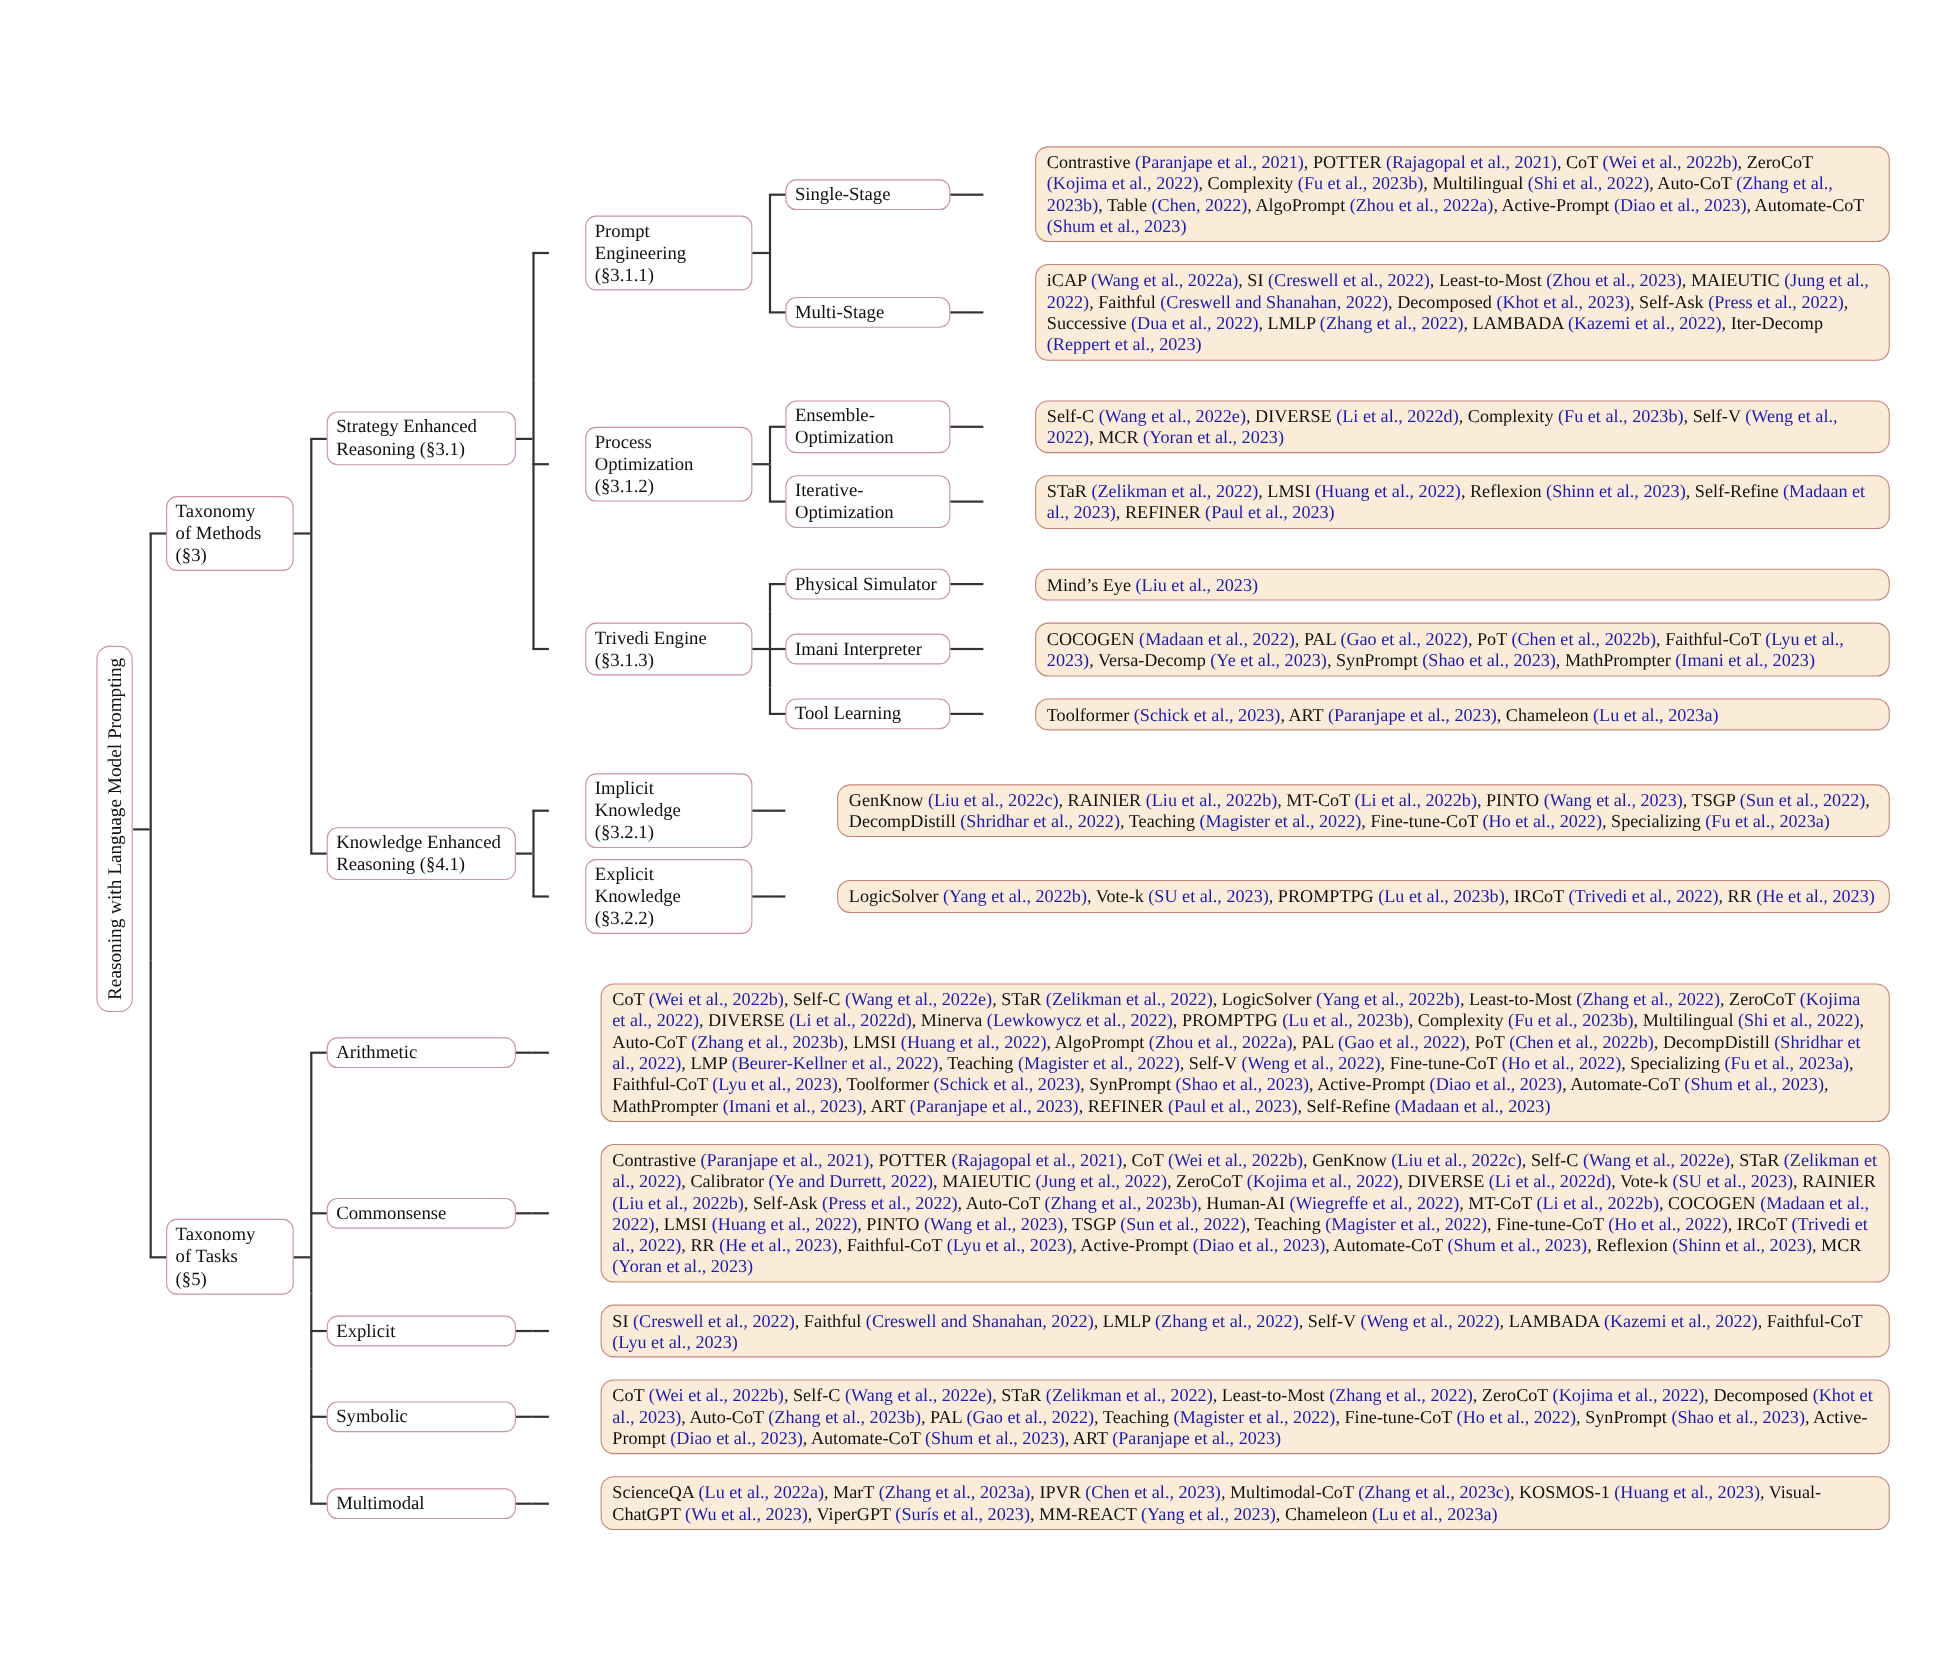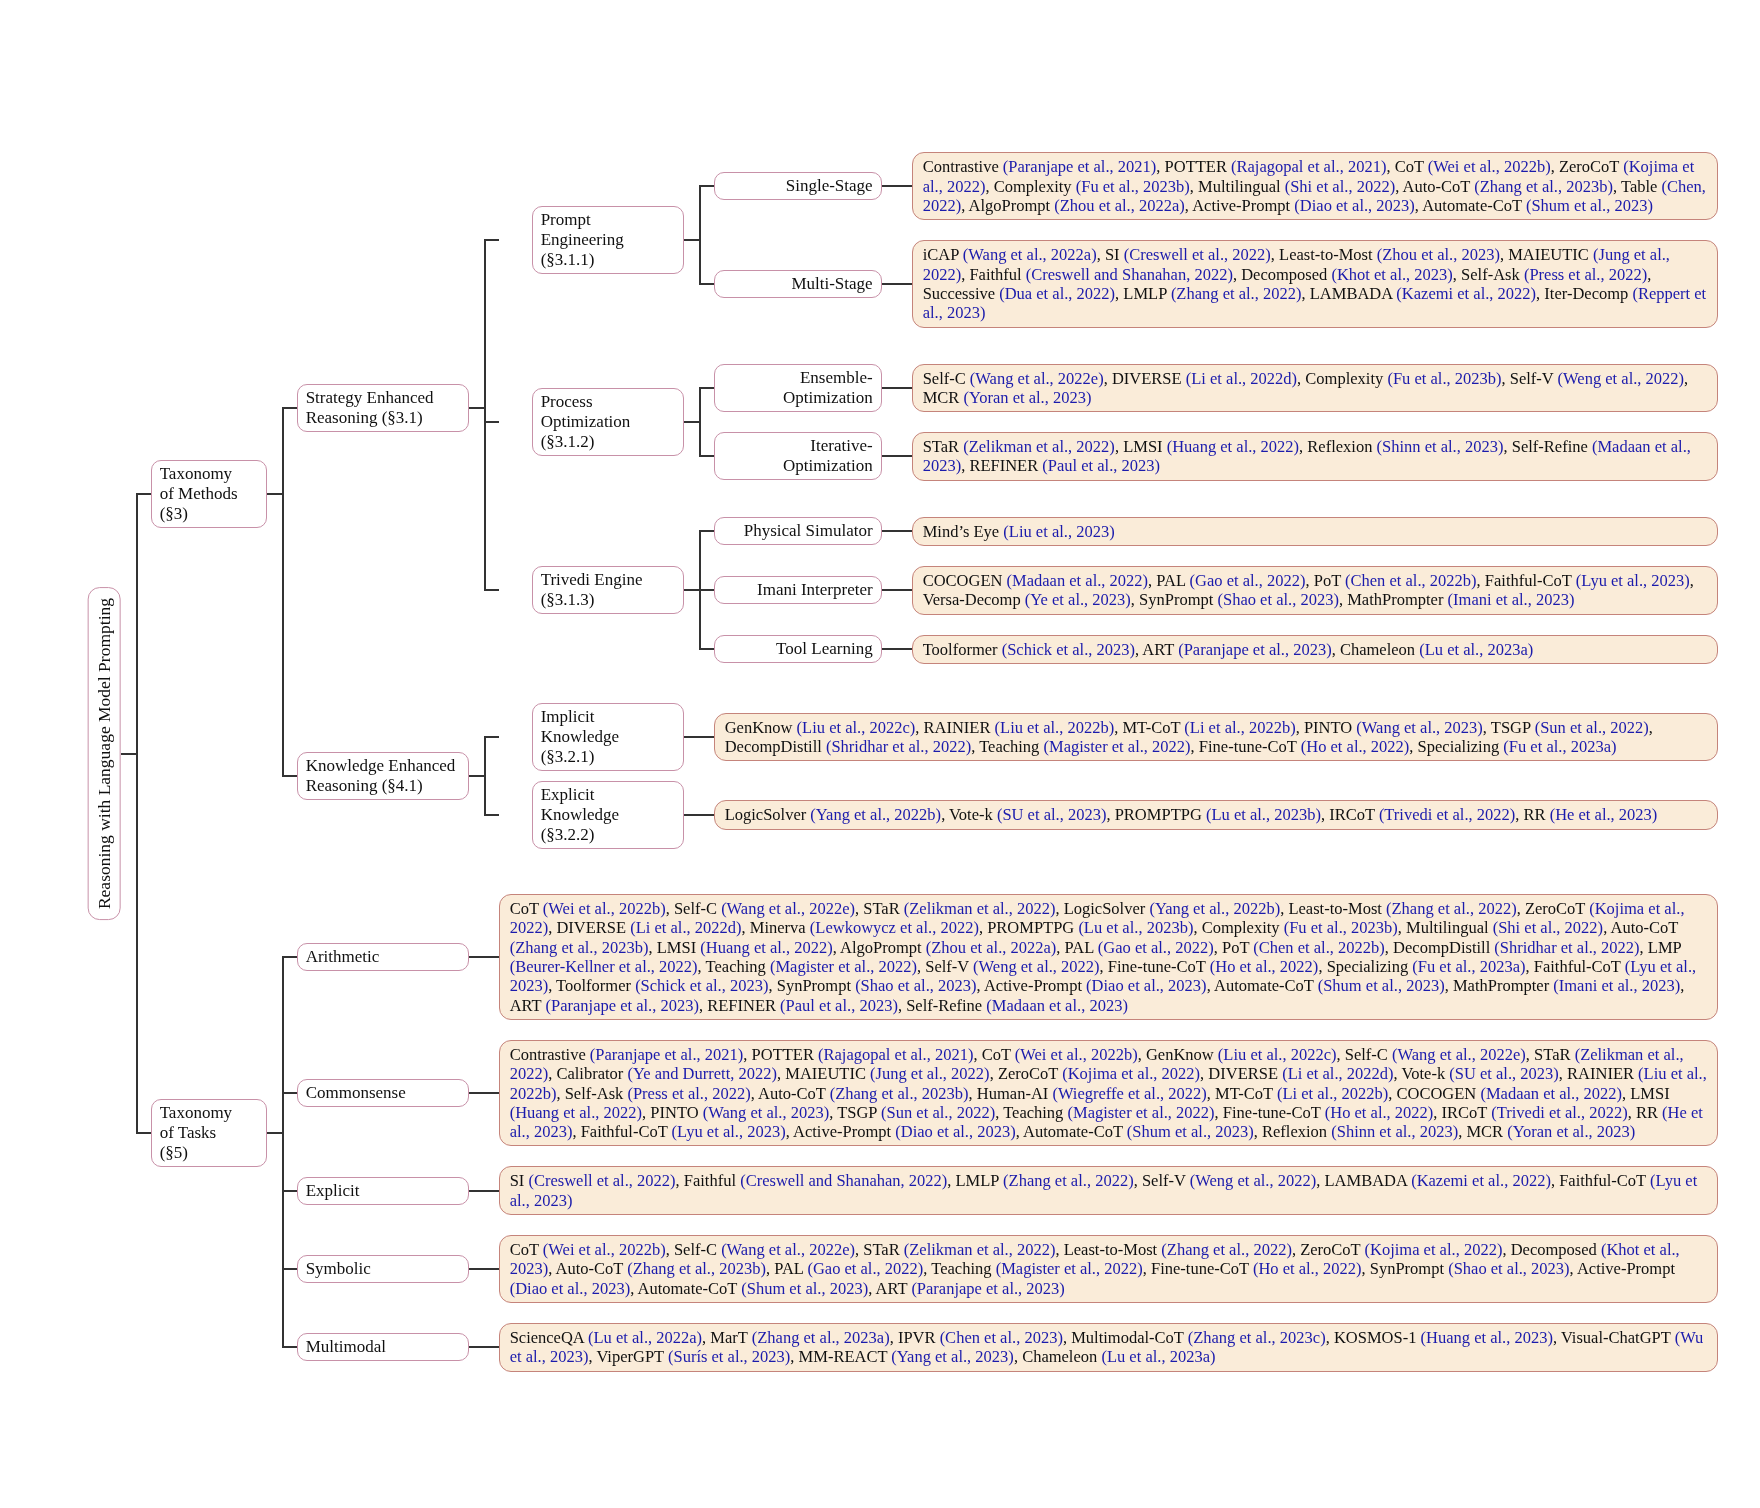--- a/index.html
+++ b/index.html
@@ -25,29 +25,29 @@
   .kid:last-child::after{bottom:50%;}
   .kid:only-child::after{display:none;}
   .node{
     box-sizing:border-box;flex:0 0 auto;background:#ffffff;
     border:1.5px solid var(--node-border);border-radius:10px;
     padding:3px 8px;font-size:17px;line-height:1.18;white-space:pre-line;
   }
   .w-l1{width:116px;}
   .w-l2{width:172px;}
   .w-l3{width:152px;margin-left:33px;}
-  .w-l4{width:168px;text-align:right;}
+  .w-l4{width:150px;}
   .root{
     writing-mode:vertical-rl;transform:rotate(180deg);
     padding:10px 5px;font-size:17.5px;border-radius:12px;white-space:nowrap;
   }
   .leaf{
     box-sizing:border-box;flex:1;min-width:0;background:var(--leaf-bg);
     border:1.5px solid var(--leaf-border);border-radius:12px;
-    padding:4px 10px;font-size:16.5px;line-height:1.17;
+    padding:4px 10px;font-size:16.5px;line-height:1.17;margin-left:47px;
   }
   .leaf .cite{color:var(--cite);}
 </style>
 </head>
 <body>
 
 <div class="canvas">
   <div class="branch">
     <div class="node root">Reasoning with Language Model Prompting</div>
     <div class="link"></div>

